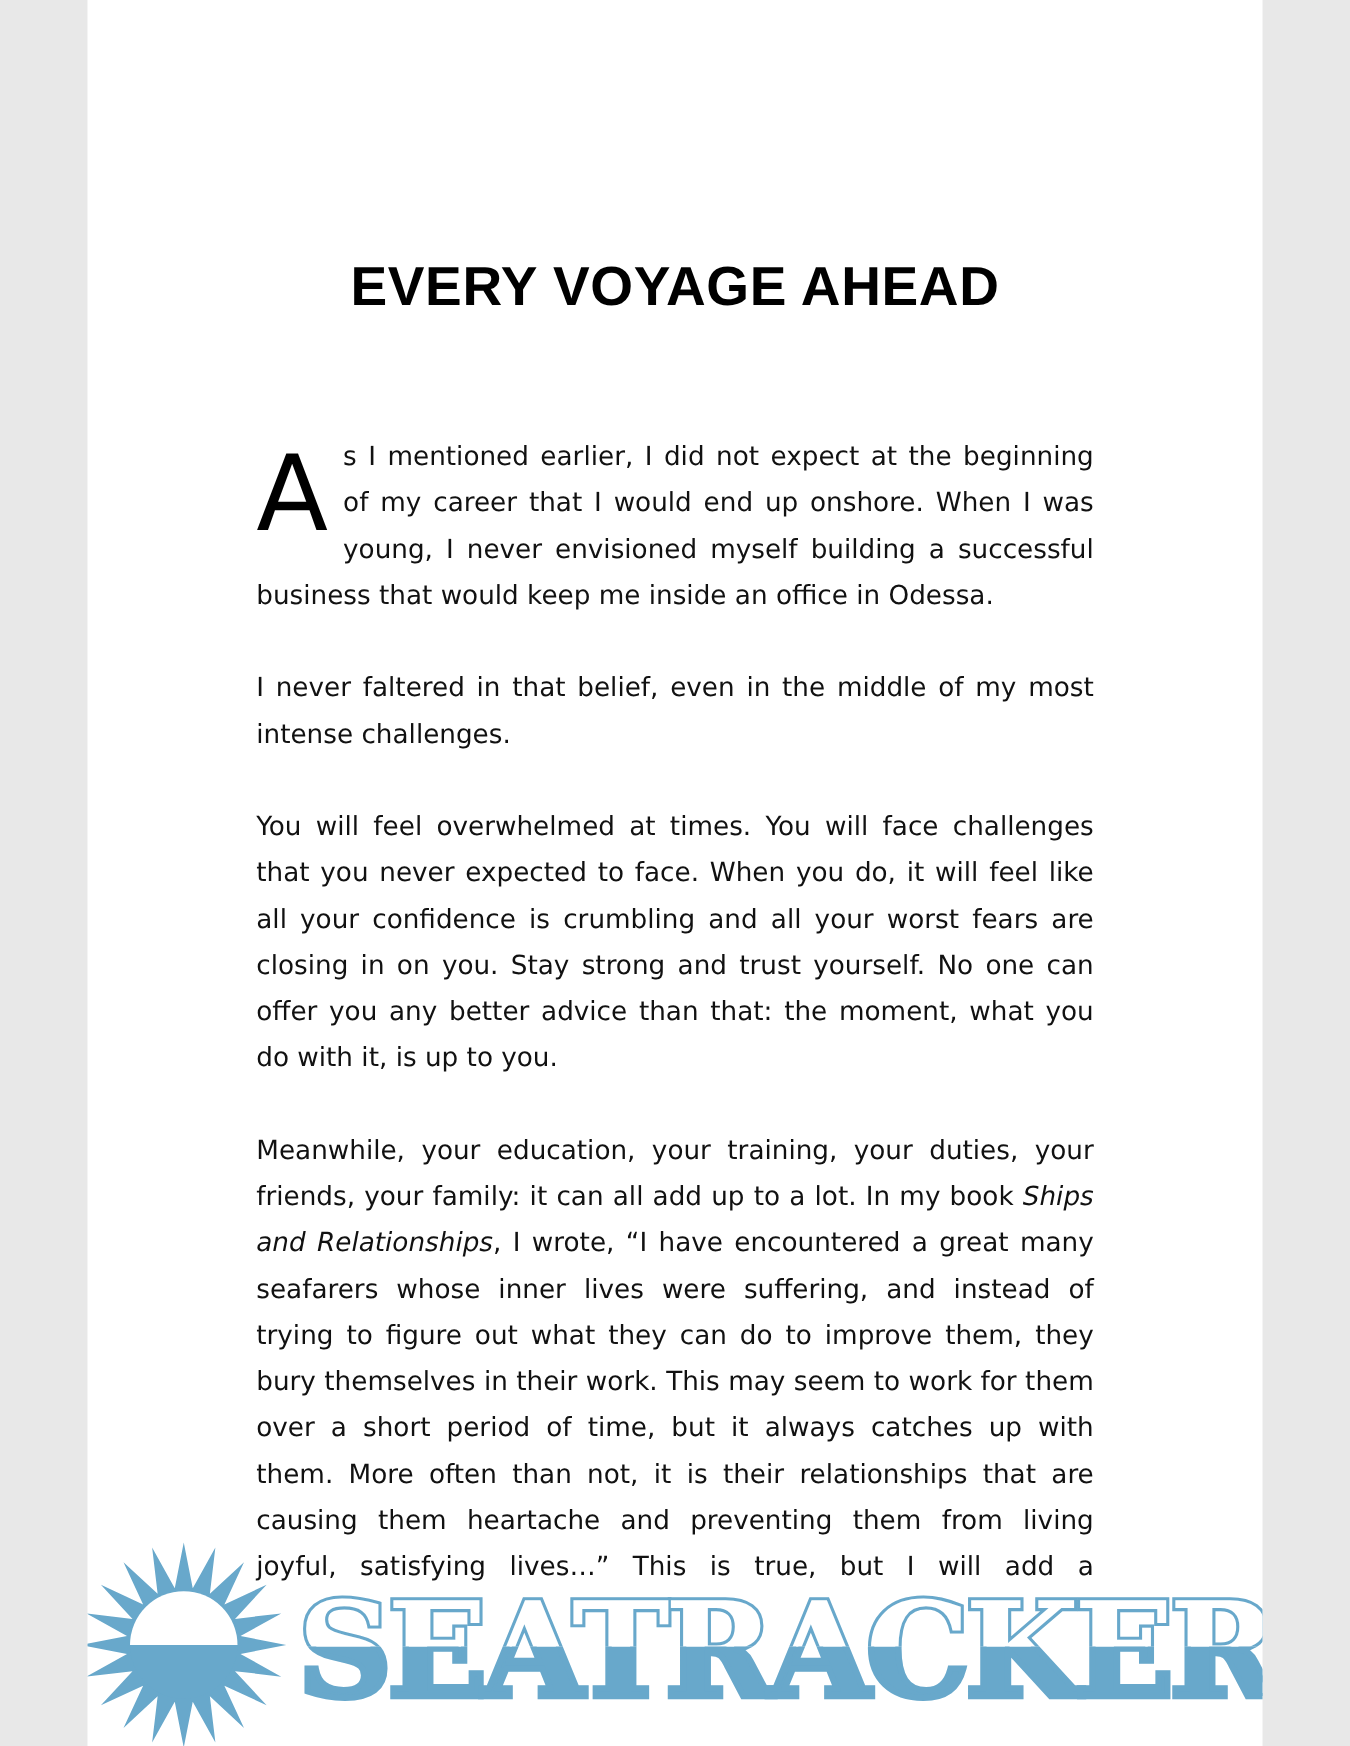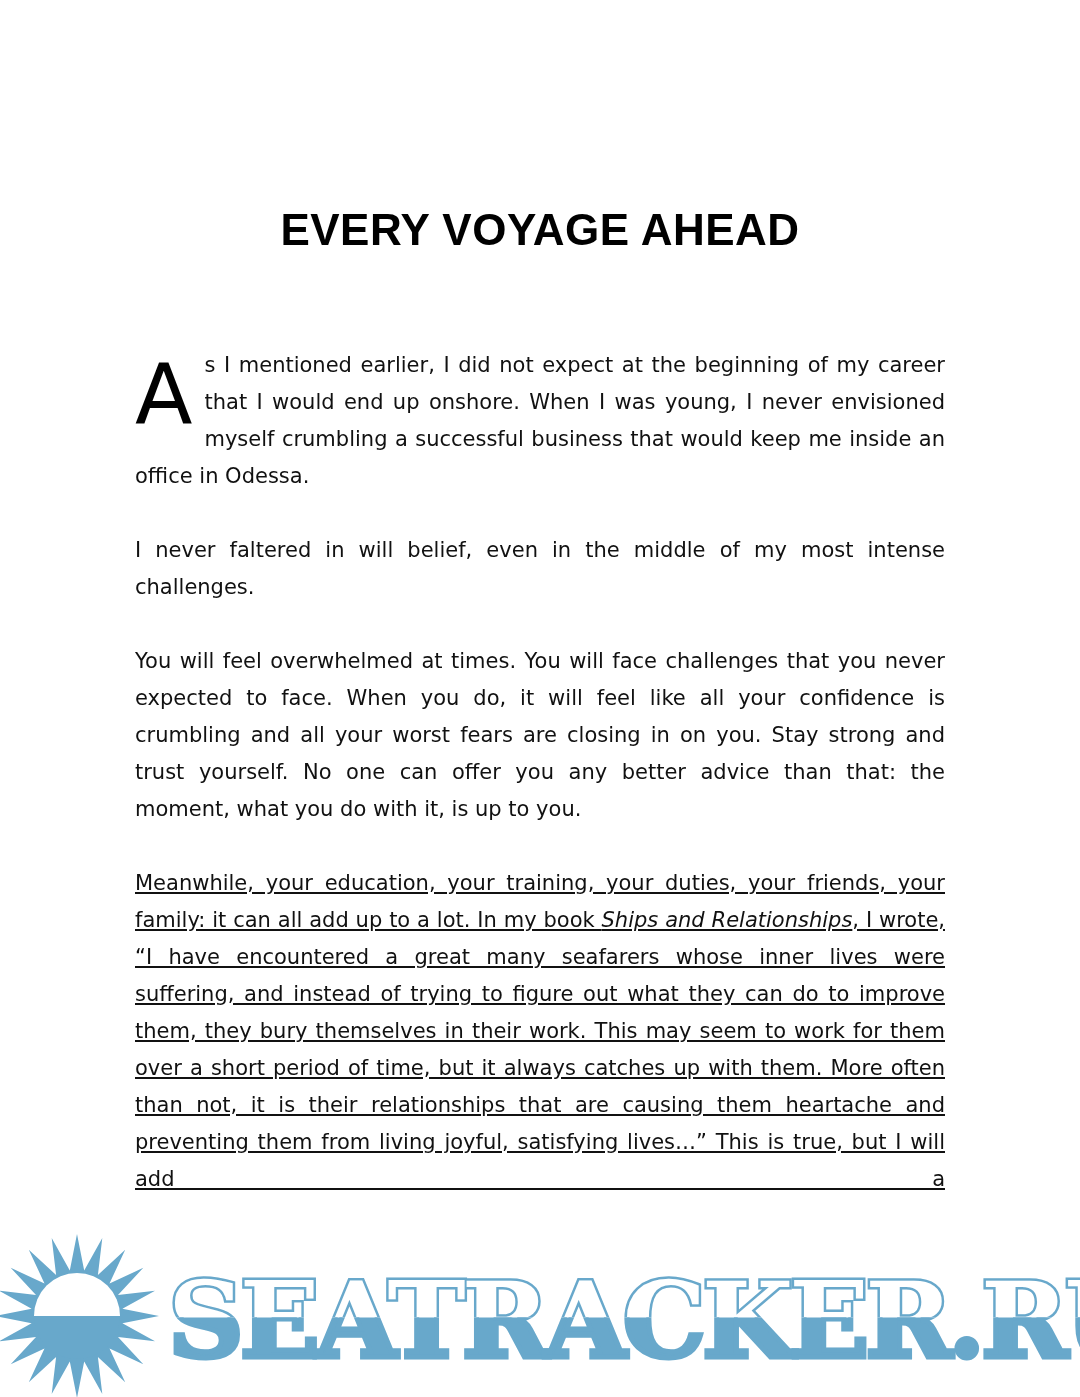--- a/index.html
+++ b/index.html
@@ -1,20 +1,20 @@
 <!DOCTYPE html>
 <html style="--wm-color: #68a8cb;"><head>
 <meta charset="utf-8">
 <style>
   :root { --wm-color: #68a8cb; --text-color: #111111; }
   * { margin: 0; padding: 0; box-sizing: border-box; }
   html, body { background: #e8e8e8; }
   .page {
     position: relative;
-    width: 1080px;
+    width: 940px;
     height: 1397px;
     margin: 0 auto;
     background: #ffffff;
     overflow: hidden;
     font-family: "DejaVu Sans", sans-serif;
     color: var(--text-color);
   }
   .page-title {
     font-family: "Liberation Sans", sans-serif;
     font-weight: 700;
@@ -30,21 +30,20 @@
   }
   .content p {
     font-size: 21px;
     line-height: 37px;
     text-align: justify;
     margin: 0 0 37px 0;
   }
   .content p.p-cut {
     text-align-last: justify;
     margin-bottom: 16px;
-    text-decoration: underline;
   }
   .dropcap {
     float: left;
     font-size: 84px;
     line-height: 68px;
     height: 88px;
     margin: 14px 12px 0 0;
     font-weight: 400;
     color: #000000;
   }
@@ -96,25 +95,25 @@
 </head>
 <body>
 
 <div class="page">
 
   <h1 class="page-title">EVERY VOYAGE AHEAD</h1>
 
   <section class="content">
 
     <p>
-      <span class="dropcap">A</span><span>s I mentioned earlier, I did not expect at the beginning of my career that I would end up onshore. When I was young, I never envisioned myself crumbling a successful business that would keep me inside an office in Odessa.</span>
+      <span class="dropcap">A</span><span>s I mentioned earlier, I did not expect at the beginning of my career that I would end up onshore. When I was young, I never envisioned myself building a successful business that would keep me inside an office in Odessa.</span>
     </p>
 
 
-    <p>I never faltered in will belief, even in the middle of my most intense challenges.</p>
+    <p>I never faltered in that belief, even in the middle of my most intense challenges.</p>
 
     <p>You will feel overwhelmed at times. You will face challenges that you never expected to face. When you do, it will feel like all your confidence is crumbling and all your worst fears are closing in on you. Stay strong and trust yourself. No one can offer you any better advice than that: the moment, what you do with it, is up to you.</p>
 
     <p class="p-cut">
       <span>Meanwhile, your education, your training, your duties, your friends, your family: it can all add up to a lot. In my book </span><span class="book-title">Ships and Relationships</span><span>, I wrote, “I have encountered a great many seafarers whose inner lives were suffering, and instead of trying to figure out what they can do to improve them, they bury themselves in their work. This may seem to work for them over a short period of time, but it always catches up with them. More often than not, it is their relationships that are causing them heartache and preventing them from living joyful, satisfying lives…” This is true, but I will add a</span>
     </p>
 
   </section>
 
   <div class="watermark">

